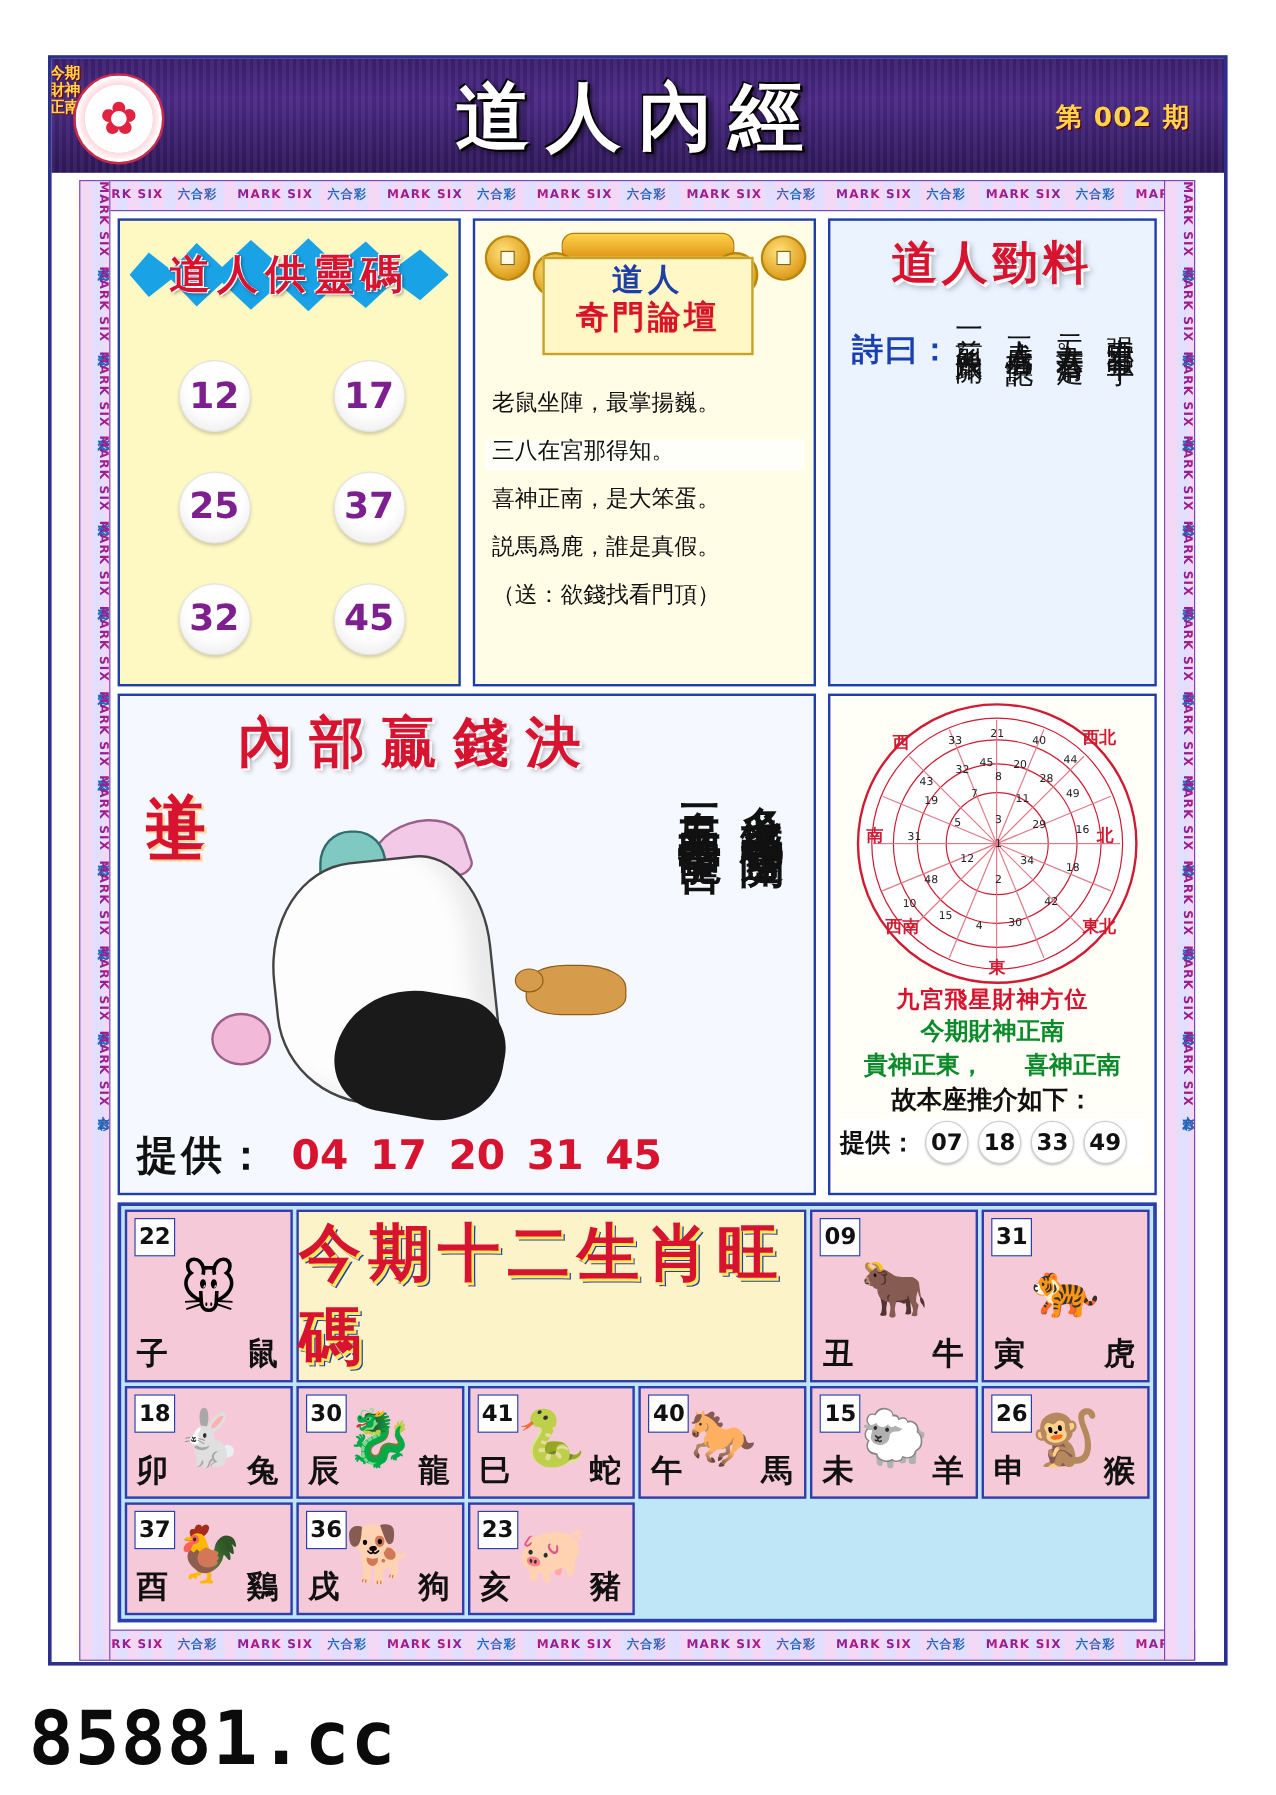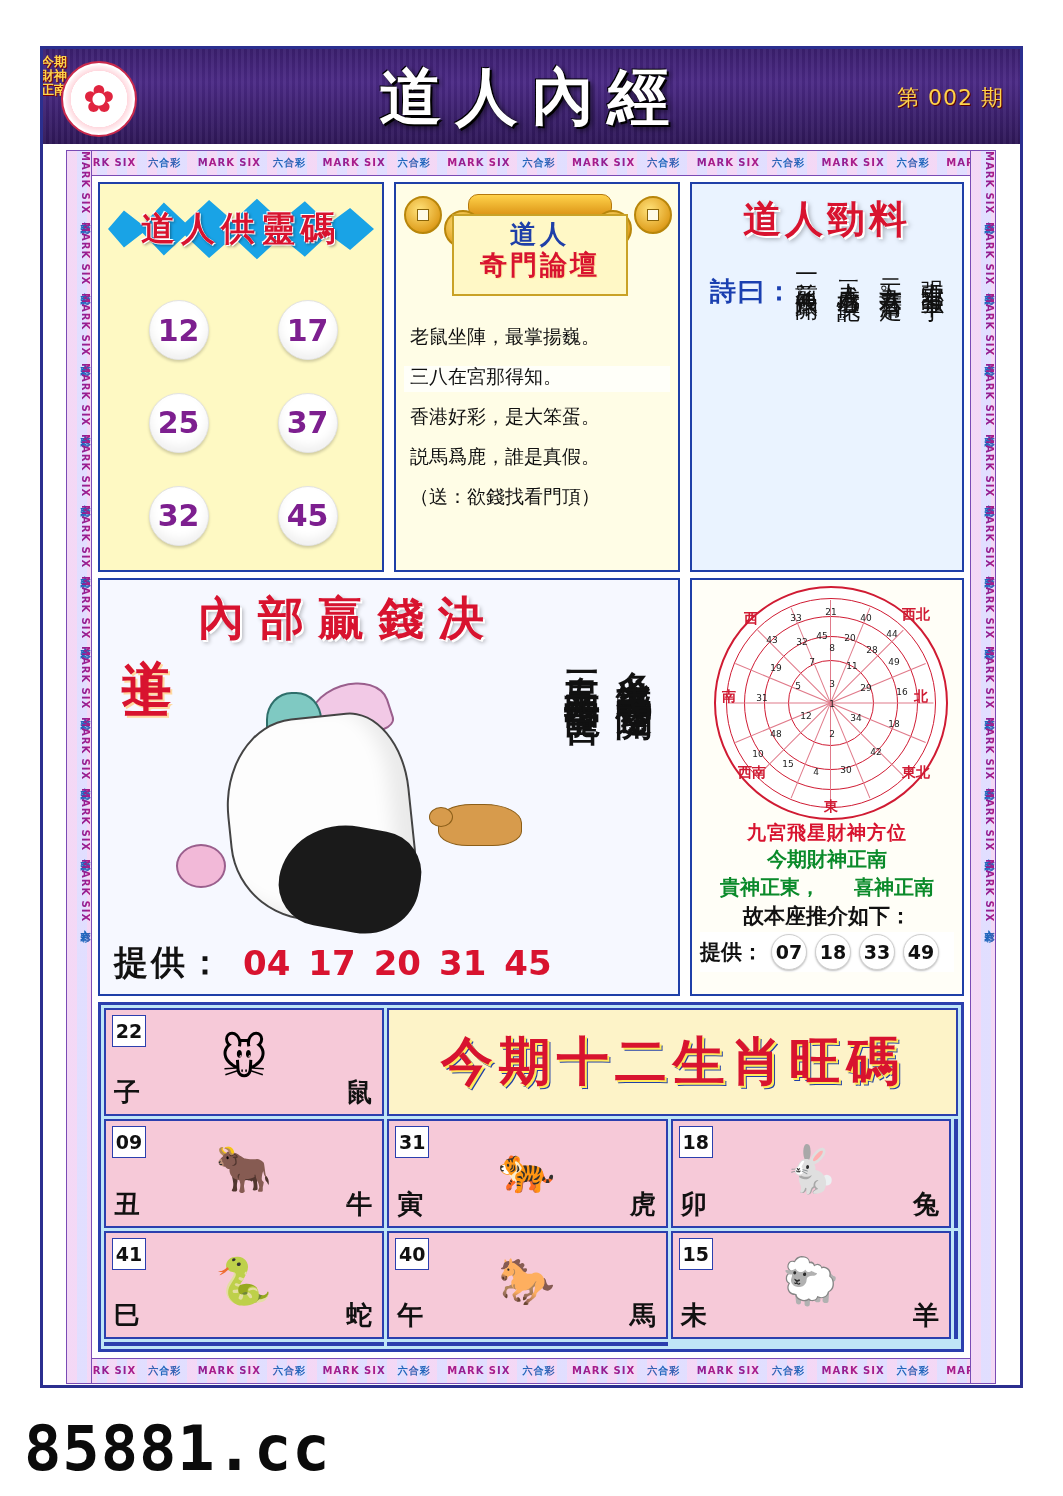--- a/index.html
+++ b/index.html
@@ -50,22 +50,22 @@
   }
   .main-title{
     position:absolute;left:0;top:0;width:977px;height:95px;
     display:flex;align-items:center;justify-content:center;
     font-size:62px;font-weight:bold;letter-spacing:14px;
     color:#ffffff;
     text-shadow:2px 2px 0 #000, -1px -1px 0 #000, 3px 3px 6px rgba(0,0,0,.7);
     font-family:"DejaVu Sans","Liberation Sans",sans-serif;
   }
   .issue{
-    position:absolute;right:16px;top:34px;
-    font-size:22px;font-weight:normal;color:#ffd34a;
+    position:absolute;right:28px;top:34px;
+    font-size:22px;font-weight:bold;color:#ffd34a;
     text-shadow:1px 1px 0 #5a0000;
     letter-spacing:1px;
   }
   
   .strip{
     position:absolute;
     background:#f2e6ff;
     overflow:hidden;
     border:1px solid #7a4bb5;
     box-sizing:border-box;
@@ -326,21 +326,21 @@
   .mini-ball{
     width:34px;height:34px;border-radius:50%;background:#fff;
     border:1px solid #cfcfcf;display:flex;align-items:center;justify-content:center;
     font-size:19px;font-weight:bold;color:#111;
     box-shadow:0 1px 2px rgba(0,0,0,.25);
   }
   
   .zodiac{
     position:absolute;left:2px;top:822px;width:866px;height:350px;
     border:3px solid #2b3fae;background:#bfe6f7;box-sizing:border-box;
-    display:grid;grid-template-columns:repeat(3,1fr);
+    display:grid;grid-template-columns:repeat(6,1fr);
     grid-template-rows:repeat(3,1fr);
     gap:3px;padding:3px;
   }
   .zcell{
     position:relative;background:#f6c9d8;border:2px solid #2b3fae;
     box-sizing:border-box;overflow:hidden;
   }
   .zcell .znum{
     position:absolute;left:6px;top:5px;width:32px;height:30px;
     background:#fff;border:1px solid #2b3fae;
@@ -485,21 +485,21 @@
         <div class="coin c4"></div>
         <div class="forum-title-box">
           <div class="forum-t1">道人</div>
           <div class="forum-t2">奇門論壇</div>
         </div>
       </div>
       <div class="forum-hl"></div>
       <div class="forum-lines">
         <div>老鼠坐陣，最掌揚巍。</div>
         <div>三八在宮那得知。</div>
-        <div>香港好彩，是大笨蛋。</div>
+        <div>喜神正南，是大笨蛋。</div>
         <div>説馬爲鹿，誰是真假。</div>
         <div>（送：欲錢找看門頂）</div>
       </div>
     </div>
 
     <div class="panel p-strong">
       <div class="strong-title">道人勁料</div>
       <div class="poem-label">詩曰：</div>
       <div class="poem-cols">
         <div class="poem-col">强中更有强中手，</div>
@@ -547,21 +547,21 @@
         <div class="spoke" style="transform:rotate(45deg)"></div>
         <div class="spoke" style="transform:rotate(67.5deg)"></div>
         <div class="spoke" style="transform:rotate(90deg)"></div>
         <div class="spoke" style="transform:rotate(112.5deg)"></div>
         <div class="spoke" style="transform:rotate(135deg)"></div>
         <div class="spoke" style="transform:rotate(157.5deg)"></div>
 
         <div class="cnum" style="left:115px;top:24px;">21</div>
         <div class="cnum" style="left:150px;top:30px;">40</div>
         <div class="cnum" style="left:80px;top:30px;">33</div>
-        <div class="cnum" style="left:56px;top:52px;">43</div>
+        <div class="cnum" style="left:56px;top:64px;">43</div>
         <div class="cnum" style="left:60px;top:80px;">19</div>
         <div class="cnum" style="left:46px;top:110px;">31</div>
         <div class="cnum" style="left:60px;top:146px;">48</div>
         <div class="cnum" style="left:42px;top:166px;">10</div>
         <div class="cnum" style="left:176px;top:46px;">44</div>
         <div class="cnum" style="left:156px;top:62px;text-align:center;">28</div>
         <div class="cnum" style="left:134px;top:50px;">20</div>
         <div class="cnum" style="left:106px;top:48px;">45</div>
         <div class="cnum" style="left:86px;top:54px;">32</div>
         <div class="cnum" style="left:178px;top:74px;">49</div>
@@ -670,20 +670,26 @@
         <div class="zstem">申</div>
         <div class="zname">猴</div>
       </div>
       <div class="zcell">
         <div class="znum">37</div>
         <div class="zart">🐓</div>
         <div class="zstem">酉</div>
         <div class="zname">鷄</div>
       </div>
       <div class="zcell">
+        <div class="znum">36</div>
+        <div class="zart">🐕</div>
+        <div class="zstem">戌</div>
+        <div class="zname">狗</div>
+      </div>
+      <div class="zcell">
         <div class="znum">23</div>
         <div class="zart">🐖</div>
         <div class="zstem">亥</div>
         <div class="zname">豬</div>
       </div>
     </div>
 
   </div>
 
   <div class="footer">

